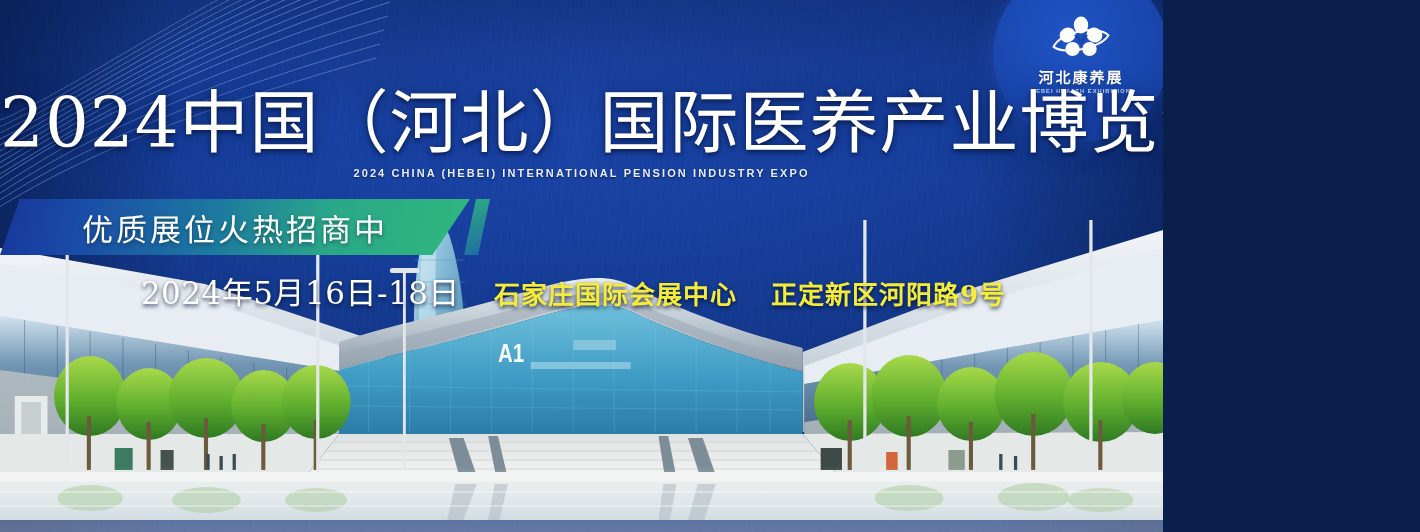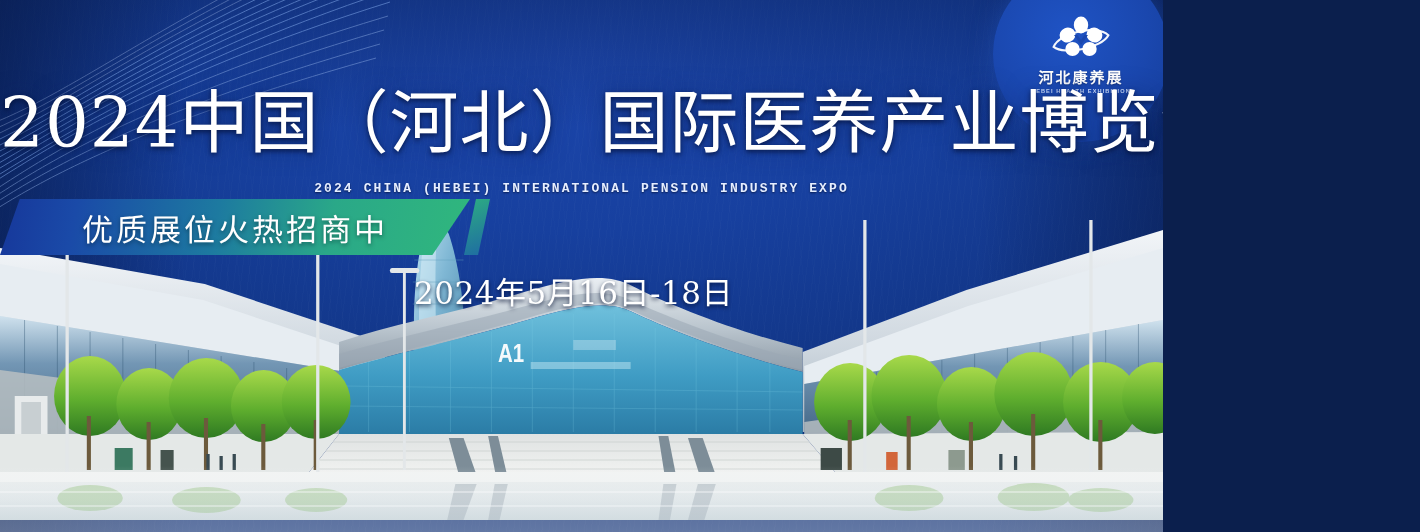--- a/index.html
+++ b/index.html
@@ -105,24 +105,24 @@
     font-size: 69px;
     line-height: 1.02;
     font-weight: 400;
     letter-spacing: 1px;
     white-space: nowrap;
     text-shadow:
       0 2px 5px rgba(3,14,48,.75),
       0 0 22px rgba(10,30,90,.55);
   }
   .title-en {
-    margin: 23px 0 0;
+    margin: 9px 0 0;
     color: #e6eeff;
-    font-family: Liberation Mono, monospace;
-    font-size: 13px;
+    font-family: Liberation Sans, sans-serif;
+    font-size: 11px;
     font-weight: 700;
     letter-spacing: 2.1px;
     white-space: nowrap;
     text-shadow: 0 1px 2px rgba(3,14,48,.7);
   }
 
   
   .ribbon-wrap {
     position: absolute;
     left: 0;
@@ -279,20 +279,25 @@
   <div class="ribbon-wrap">
     <div class="ribbon">
       <div class="ribbon-body"></div>
       <div class="ribbon-tail"></div>
       <div class="ribbon-text">优质展位火热招商中</div>
     </div>
   </div>
 
   <div class="info-line">
     <span class="info-date">2024年5月16日-18日</span>
+    <span class="info-venue">
+      <span>石家庄国际会展中心</span>
+      <span class="venue-gap"></span>
+      <span>正定新区河阳路9号</span>
+    </span>
   </div>
 
   <div class="scene">
     <svg viewBox="0 0 1420 300" preserveAspectRatio="none">
       <defs>
         <linearGradient id="glassL" x1="0" y1="0" x2="0" y2="1">
           <stop offset="0%" stop-color="#cfe2ee"></stop>
           <stop offset="40%" stop-color="#6e93b2"></stop>
           <stop offset="100%" stop-color="#3d6182"></stop>
         </linearGradient>

